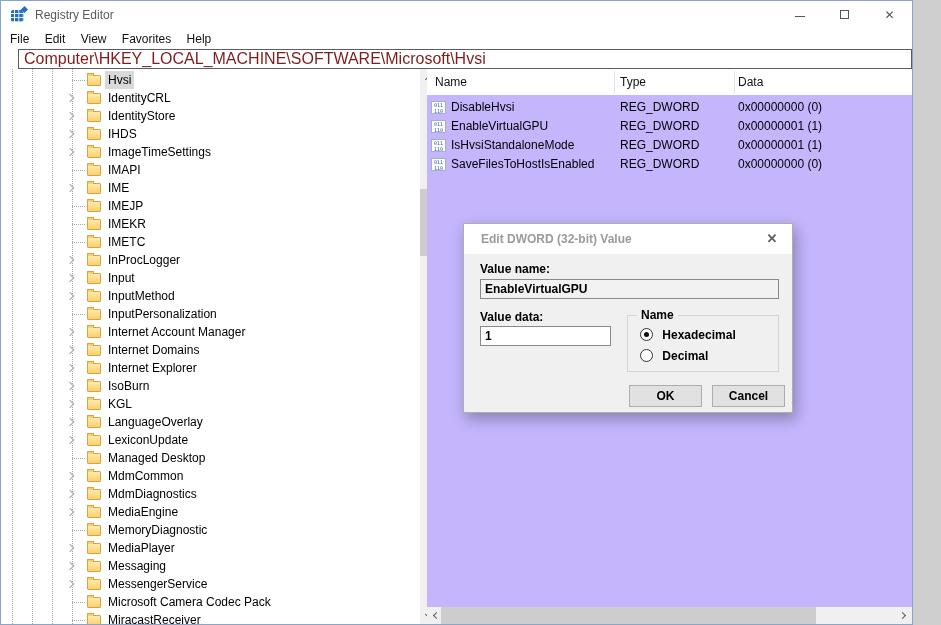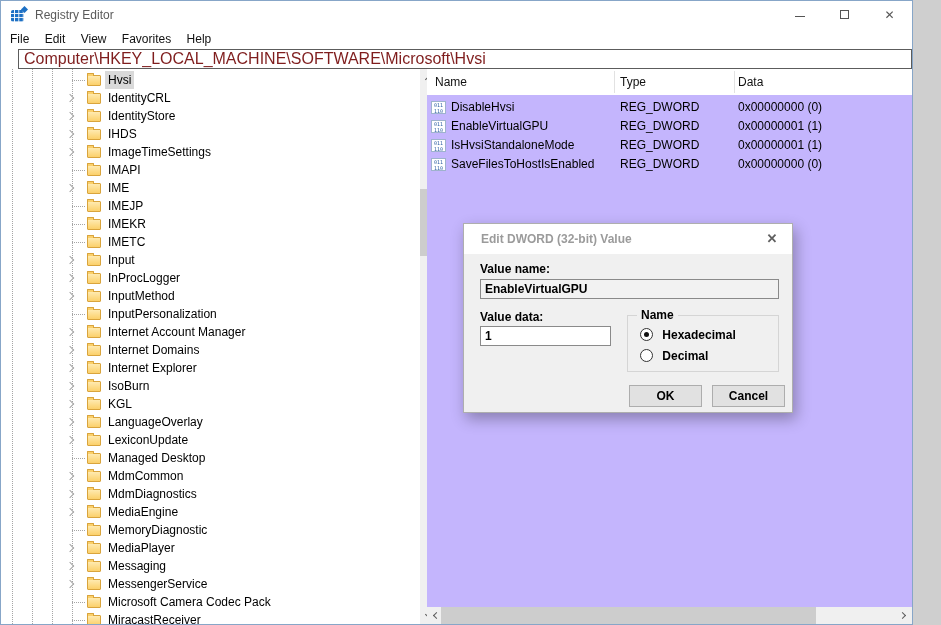--- a/index.html
+++ b/index.html
@@ -176,26 +176,26 @@
             <span class="tree-label">IMEKR</span>
           </div>
           <div class="tree-row">
             <span class="connector"></span>
             <span class="folder"></span>
             <span class="tree-label">IMETC</span>
           </div>
           <div class="tree-row">
             <span class="tree-arrow"></span>
             <span class="folder"></span>
+            <span class="tree-label">InProcLogger</span>
+          </div>
+          <div class="tree-row">
+            <span class="tree-arrow"></span>
+            <span class="folder"></span>
             <span class="tree-label">Input</span>
-          </div>
-          <div class="tree-row">
-            <span class="tree-arrow"></span>
-            <span class="folder"></span>
-            <span class="tree-label">InProcLogger</span>
           </div>
           <div class="tree-row">
             <span class="tree-arrow"></span>
             <span class="folder"></span>
             <span class="tree-label">InputMethod</span>
           </div>
           <div class="tree-row">
             <span class="connector"></span>
             <span class="folder"></span>
             <span class="tree-label">InputPersonalization</span>

